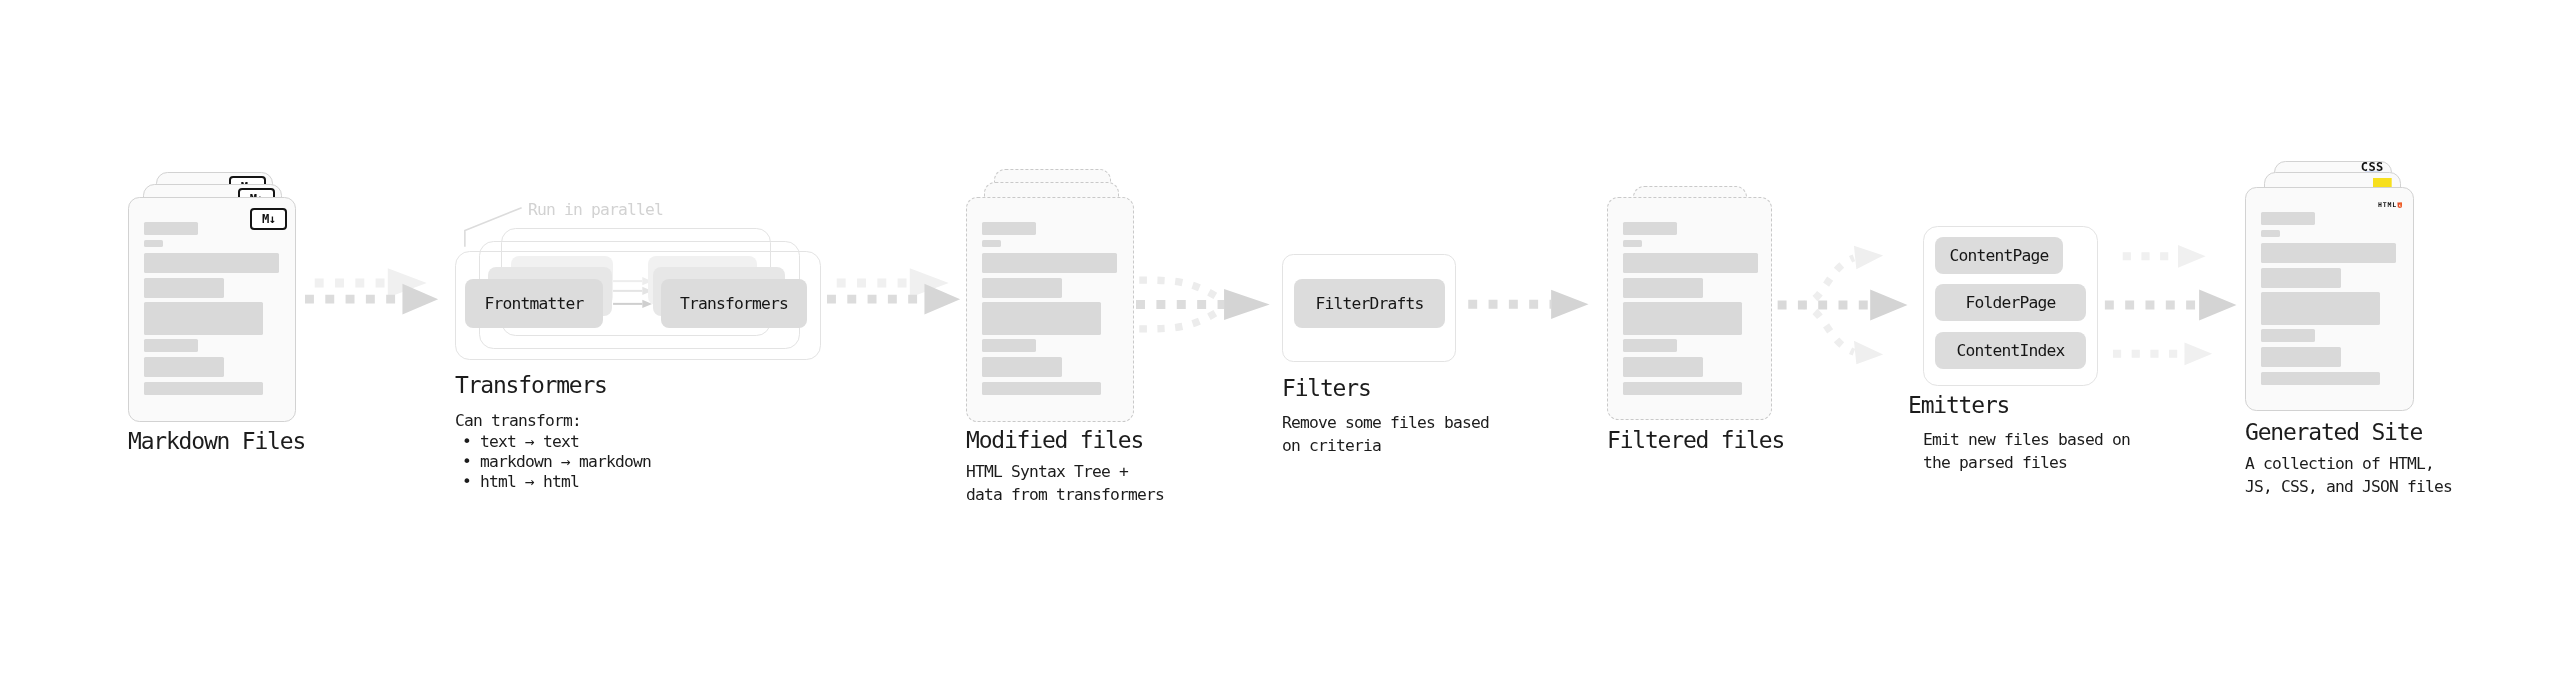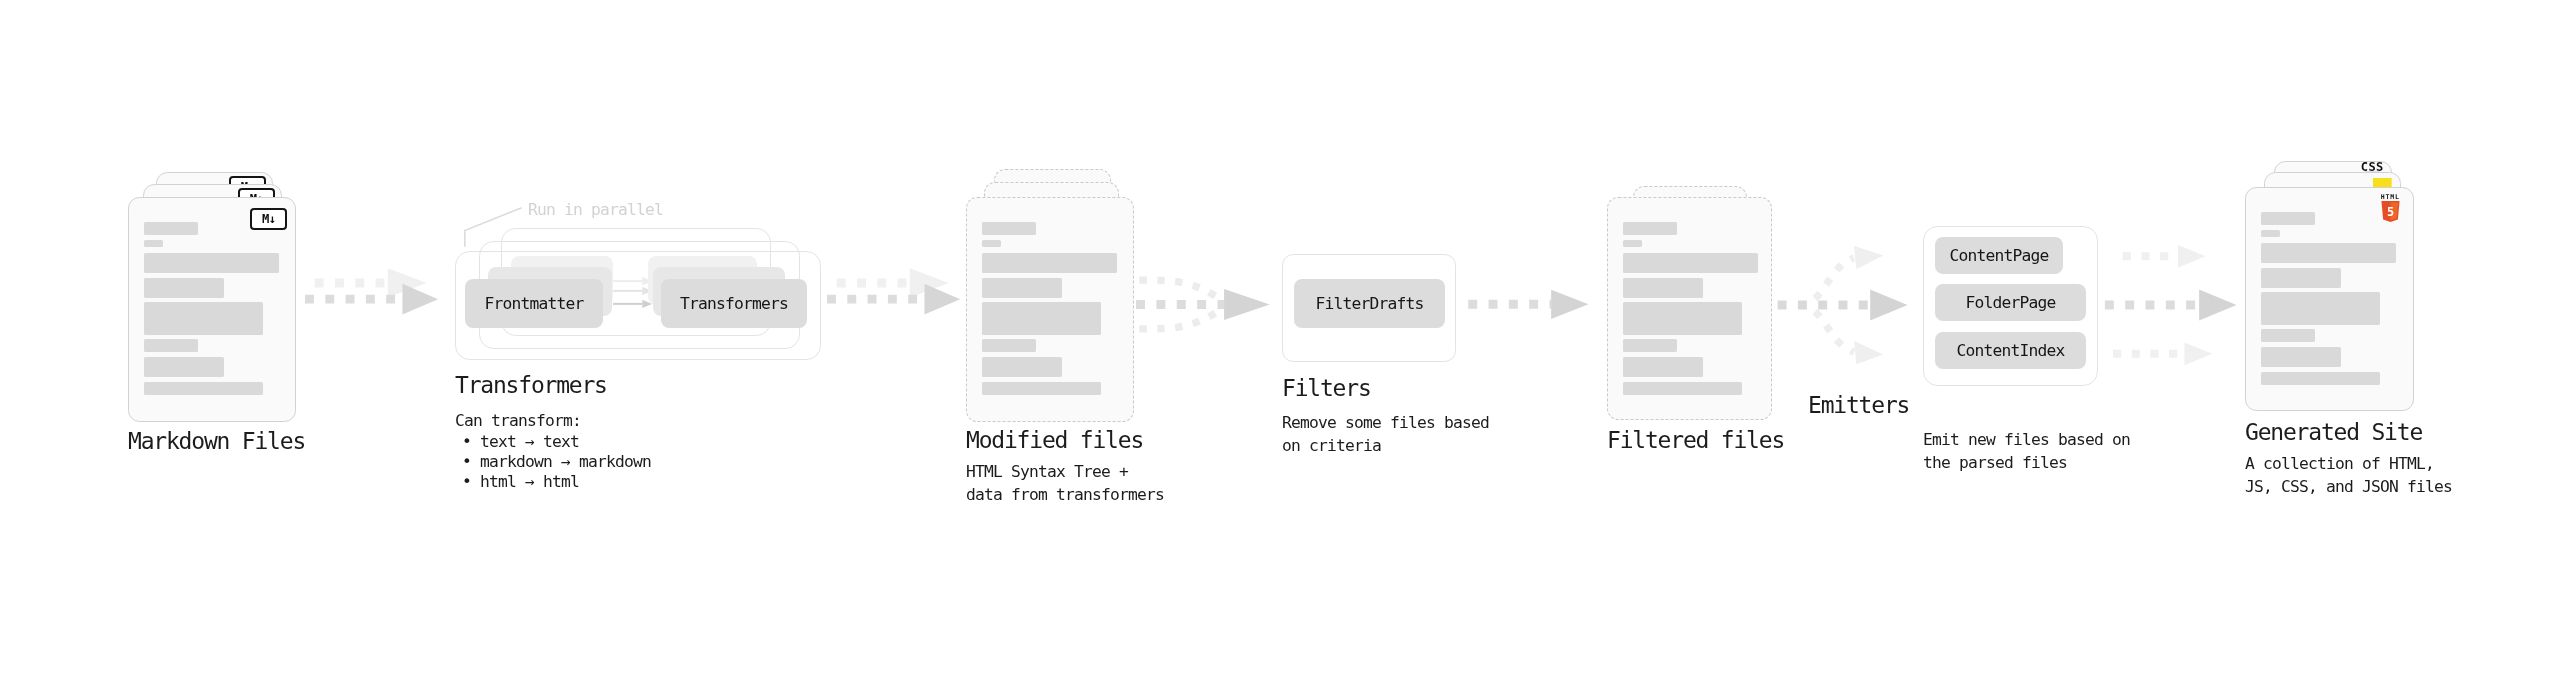--- a/index.html
+++ b/index.html
@@ -22,21 +22,21 @@
   .g1{background:#e7e7e7;}
   .g2{background:#f1f1f1;}
   .container-box{position:absolute;border:1.6px solid #e3e3e3;border-radius:14.6px;background:transparent;}
   
   .md-badge{position:absolute;width:32.5px;height:18px;border:2px solid #141414;border-radius:4.1px;
             background:#fff;display:flex;align-items:center;justify-content:center;
             font-size:12.2px;font-weight:bold;letter-spacing:-0.8px;color:#111;}
   
   .css-badge{position:absolute;right:7.3px;top:2.4px;display:flex;flex-direction:column;align-items:center;}
   .css-badge .txt{font-size:12px;font-weight:bold;color:#111;line-height:6.5px;letter-spacing:0.4px;}
-  .html-badge{position:absolute;right:10.6px;top:5.7px;width:24.4px;display:flex;flex-direction:column;align-items:center;}
+  .html-badge{position:absolute;right:10.6px;top:5.7px;width:24.4px;display:flex;flex-direction:row;align-items:center;}
   .html-badge .txt{font-size:6.5px;font-weight:bold;color:#111;line-height:7.3px;letter-spacing:0.8px;}
   svg{display:block;}
 </style>
 </head>
 <body>
 
 <div class="canvas">
 
   <div>
     <div class="file-card" style="left:156px;top:172px;width:115px;height:223px;">
@@ -167,21 +167,21 @@
     <polygon points="96,124 132,141 99,153" fill="#efefef"></polygon>
     <line x1="2" y1="80" x2="116" y2="80" stroke="#d9d9d9" stroke-width="11" stroke-dasharray="11 14"></line>
     <polygon points="116,61 162,80 116,99" fill="#d4d4d4"></polygon>
   </svg>
 
   <div>
     <div class="container-box" style="left:1923px;top:226px;width:173px;height:158px;background:#fff;"></div>
     <div class="btn" style="left:1935px;top:237px;width:128px;height:37px;">ContentPage</div>
     <div class="btn" style="left:1935px;top:284px;width:151px;height:37px;">FolderPage</div>
     <div class="btn" style="left:1935px;top:332px;width:151px;height:37px;">ContentIndex</div>
-    <div class="node-title" style="left:1808px;top:392px;">Emitters</div>
+    <div class="node-title" style="left:1908px;top:392px;">Emitters</div>
     <div class="caption" style="left:1923px;top:428px;">Emit new files based on
 the parsed files</div>
   </div>
 
   <svg class="abs" style="left:2103px;top:240px;" width="137" height="130" viewBox="0 0 168 160">
     <line x1="24" y1="20" x2="92" y2="20" stroke="#f0f0f0" stroke-width="10" stroke-dasharray="10 13"></line>
     <polygon points="92,6 126,20 92,34" fill="#f0f0f0"></polygon>
     <line x1="2" y1="80" x2="118" y2="80" stroke="#dcdcdc" stroke-width="11" stroke-dasharray="11 14"></line>
     <polygon points="118,61 164,80 118,99" fill="#d4d4d4"></polygon>
     <line x1="12" y1="140" x2="100" y2="140" stroke="#f0f0f0" stroke-width="10" stroke-dasharray="10 13"></line>

